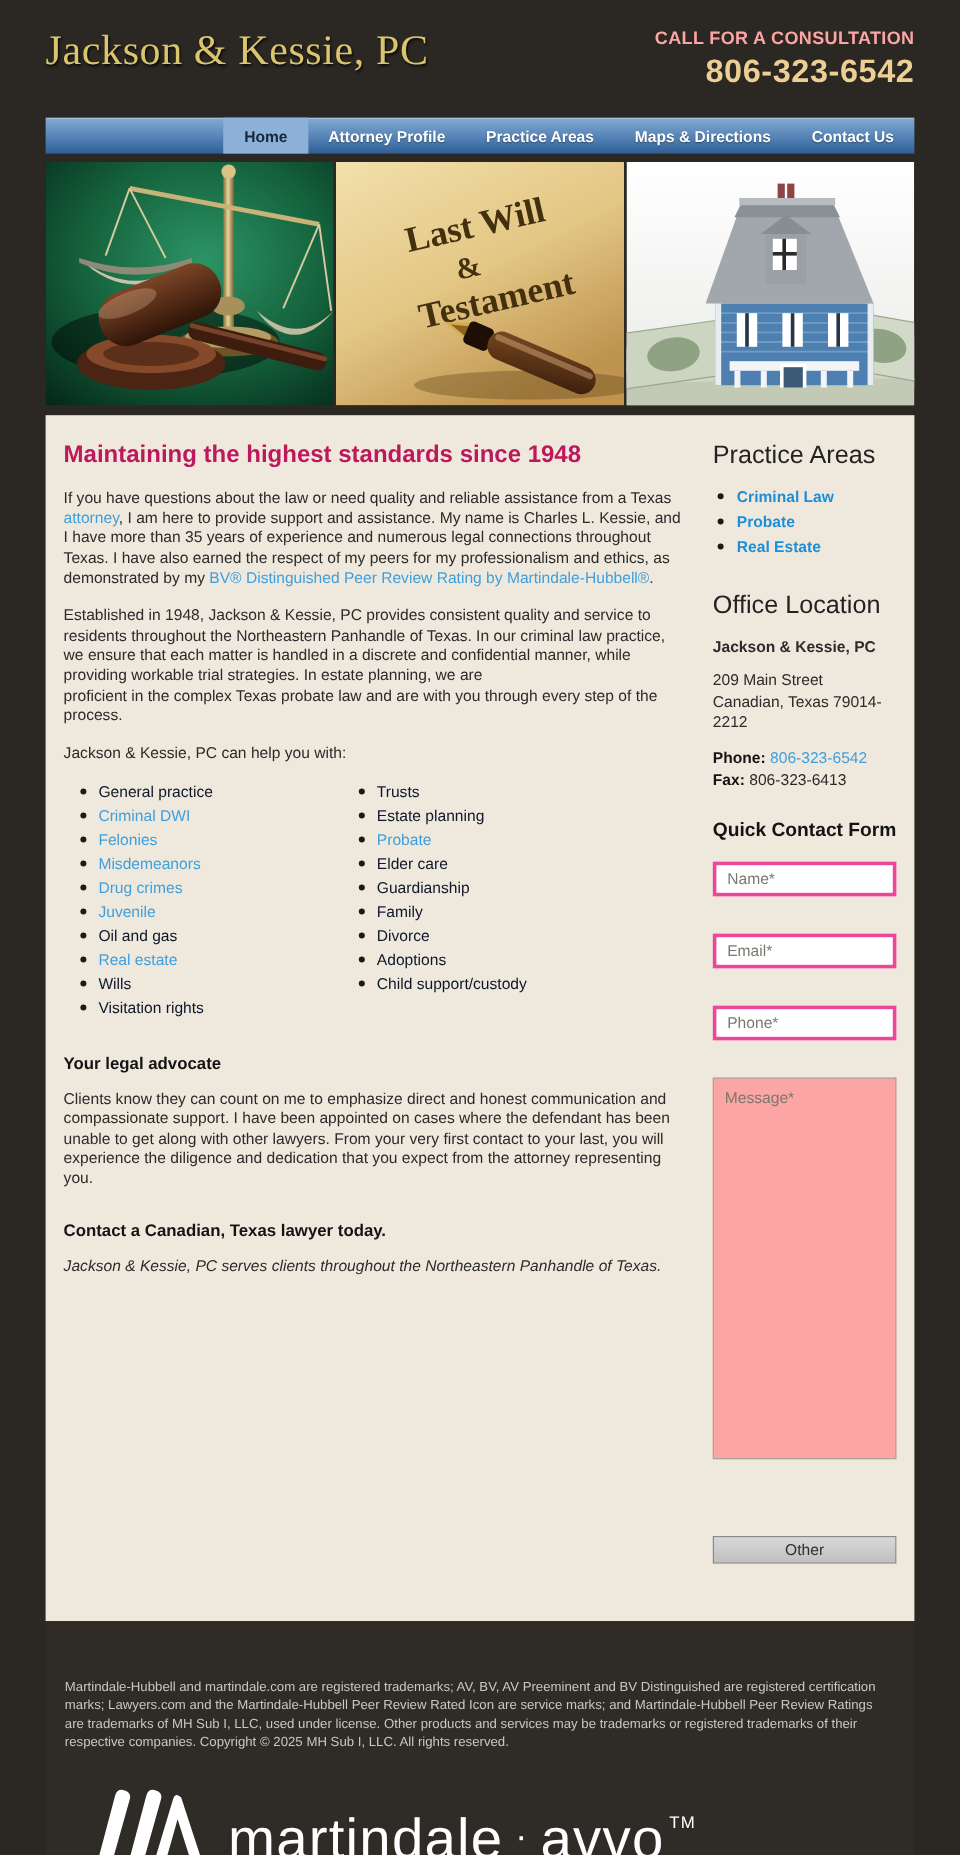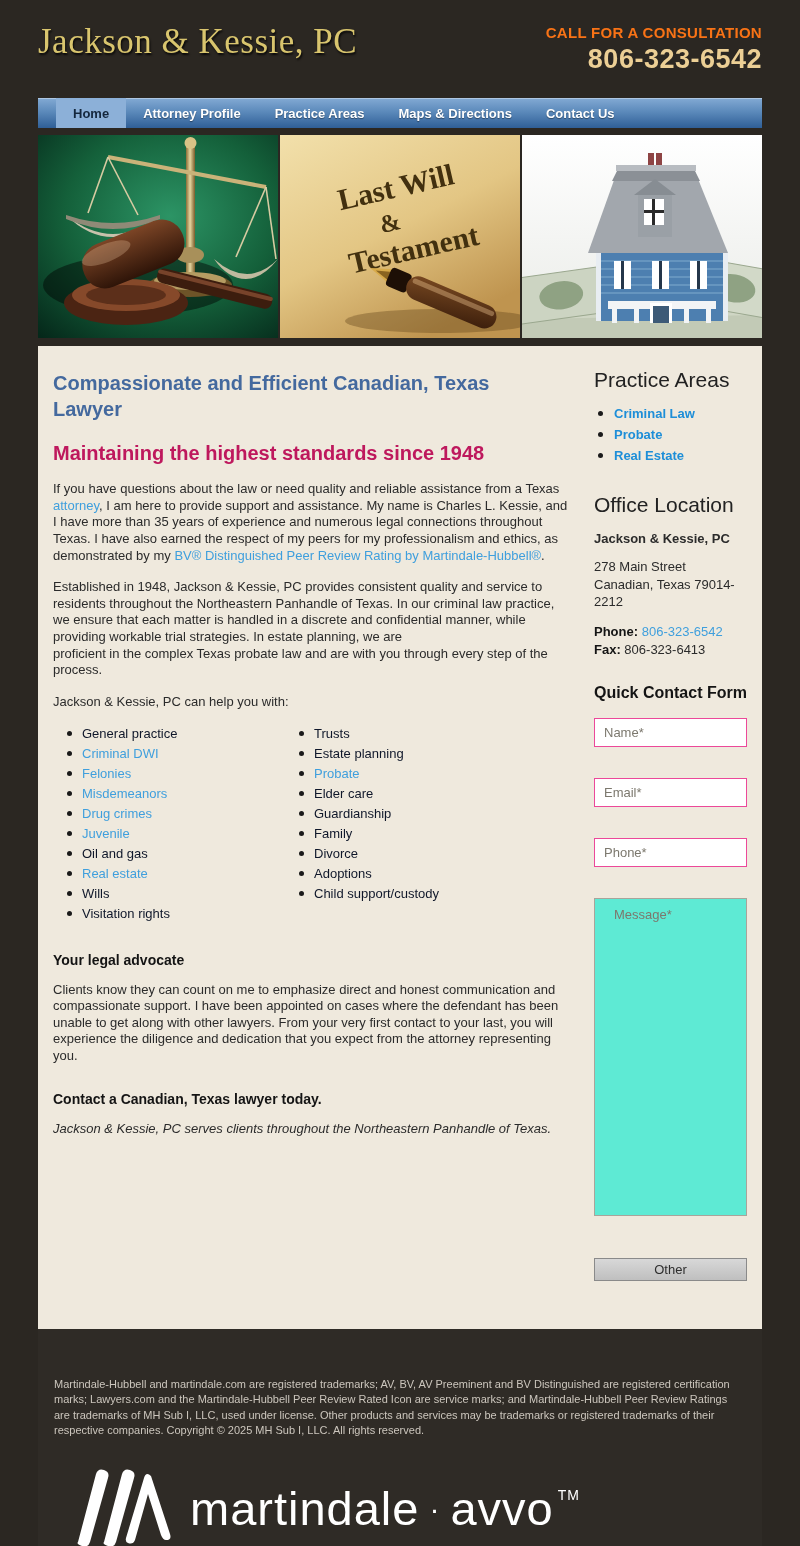--- a/index.html
+++ b/index.html
@@ -4,27 +4,27 @@
 <style>
   html,body{margin:0;padding:0;}
   body{background:#2b2722;font-family:"Liberation Sans",sans-serif;}
   .page{width:800px;margin:0 auto;background:#2b2722;}
 
   
   .header{position:relative;height:98px;}
   .logo{position:absolute;left:38px;top:22px;font-family:"Liberation Serif",serif;
         font-size:35px;color:#d9c56e;text-shadow:1px 2px 2px rgba(0,0,0,.8);letter-spacing:.5px;}
   .header-right{position:absolute;right:38px;top:24px;text-align:right;}
-  .call-label{color:#f97316;font-size:15px;font-weight:bold;letter-spacing:.3px;}
+  .call-label{color:#fca5a5;font-size:15px;font-weight:bold;letter-spacing:.3px;}
   .phone-big{color:#eccf95;font-size:27px;font-weight:bold;margin-top:3px;letter-spacing:.5px;}
 
   
   .nav{margin:0 38px;height:30px;display:flex;align-items:stretch;padding-left:18px;
        background:linear-gradient(#83aad4,#5c8abb 45%,#2f5f97);font-size:13px;font-weight:bold;
-       box-shadow:inset 0 1px 0 rgba(255,255,255,.35);}
+       box-shadow:inset 0 1px 0 rgba(255,255,255,.35);justify-content:flex-end;}
   .nav-item{display:flex;align-items:center;padding:0 17px;color:#fff;cursor:pointer;
             text-shadow:0 1px 1px rgba(0,0,0,.4);}
   .nav-item.active{background:#8cb0d8;color:#14273d;text-shadow:none;}
 
   
   .hero{margin:7px 38px 0;display:flex;gap:2px;background:#2b2722;}
   .hero-img{width:240px;height:203px;overflow:hidden;flex:0 0 auto;}
 
   
   .content{margin:8px 38px 0;background:#efe9dd;display:flex;padding:22px 15px 48px;box-sizing:border-box;}
@@ -51,25 +51,25 @@
   .side-list{list-style:none;margin:0 0 24px;padding:0 0 0 2px;}
   .side-list li{position:relative;padding:0 0 6px 18px;font-size:13px;font-weight:bold;
                 color:#1d8ed8;cursor:pointer;}
   .office{font-size:13px;color:#2b2b2b;}
   .office .firm{font-weight:bold;margin:4px 0 12px;}
   .office .addr{line-height:1.35;margin-bottom:12px;}
   .office .pf{line-height:1.4;}
   .office b{color:#141414;}
   .form-title{font-size:16px;font-weight:bold;color:#141414;margin:24px 0 16px;line-height:1.2;}
   .qform input[type=text]{display:block;width:100%;box-sizing:border-box;height:29px;margin-bottom:31px;
-      border:1px solid #ec4899;background:#fff;font-size:13px;color:#444;padding:0 9px;
+      border:3px solid #ec4899;background:#fff;font-size:13px;color:#444;padding:0 9px;
       font-family:"Liberation Sans",sans-serif;}
   .qform textarea{display:block;width:100%;box-sizing:border-box;height:318px;border:1px solid #a9a49a;
-      background:#5eead4;font-size:13px;color:#444;padding:8px 19px;resize:none;
-      font-family:"Liberation Sans",sans-serif;margin-bottom:42px;}
+      background:#fca5a5;font-size:13px;color:#444;padding:8px 9px;resize:none;
+      font-family:"Liberation Sans",sans-serif;margin-bottom:64px;}
   .qform ::placeholder{color:#7c786e;opacity:1;}
   .submit-btn{display:block;width:100%;height:23px;background:linear-gradient(#d8d8d8,#bfbfbf);
       border:1px solid #8a8a8a;font-size:13px;color:#2e2e2e;cursor:pointer;
       font-family:"Liberation Sans",sans-serif;}
 
   
   .footer{margin:0 38px;background:#2f2b26;padding:48px 16px 36px;box-sizing:border-box;}
   .disclaimer{font-size:11px;line-height:1.38;color:#ccc6bd;max-width:700px;}
   .brandrow{display:flex;align-items:center;margin:30px 0 0 10px;}
   .brandmark{flex:0 0 auto;margin-right:16px;}
@@ -236,21 +236,20 @@
           <rect x="128" y="168" width="22" height="20" fill="#ffffff"></rect>
           <rect x="131" y="171" width="16" height="17" fill="#3c5a77"></rect>
         </g>
       </svg>
     </div>
   </div>
 
   <div class="content">
 
     <div class="main-col">
-      <h1 class="page-title">Compassionate and Efficient Canadian, Texas Lawyer</h1>
       <h2 class="page-sub">Maintaining the highest standards since 1948</h2>
 
       <p><span>If you have questions about the law or need quality and reliable assistance from a Texas </span><a class="txtlink">attorney</a><span>, I am here to provide support and assistance. My name is Charles L. Kessie, and I have more than 35 years of experience and numerous legal connections throughout Texas. I have also earned the respect of my peers for my professionalism and ethics, as demonstrated by my </span><a class="txtlink">BV® Distinguished Peer Review Rating by Martindale-Hubbell®</a><span>.</span></p>
 
       <p><span>Established in 1948, Jackson &amp; Kessie, PC provides consistent quality and service to residents throughout the Northeastern Panhandle of Texas. In our criminal law practice, we ensure that each matter is handled in a discrete and confidential manner, while providing workable trial strategies. In estate planning, we are</span><br><span>proficient in the complex Texas probate law and are with you through every step of the process.</span></p>
 
       <p>Jackson &amp; Kessie, PC can help you with:</p>
 
       <div class="help-cols">
         <ul>
@@ -291,21 +290,21 @@
       <ul class="side-list">
         <li><span class="dot"></span><span>Criminal Law</span></li>
         <li><span class="dot"></span><span>Probate</span></li>
         <li><span class="dot"></span><span>Real Estate</span></li>
       </ul>
 
       <div class="side-title">Office Location</div>
       <div class="office">
         <div class="firm">Jackson &amp; Kessie, PC</div>
         <div class="addr">
-          <span>278 Main Street</span><br>
+          <span>209 Main Street</span><br>
           <span>Canadian, Texas 79014-2212</span>
         </div>
         <div class="pf"><b>Phone:</b> <a class="txtlink">806-323-6542</a></div>
         <div class="pf"><b>Fax:</b> <span>806-323-6413</span></div>
       </div>
 
       <div class="form-title">Quick Contact Form</div>
       <div class="qform">
         <input type="text" placeholder="Name*" style="">
         <input type="text" placeholder="Email*" style="">

